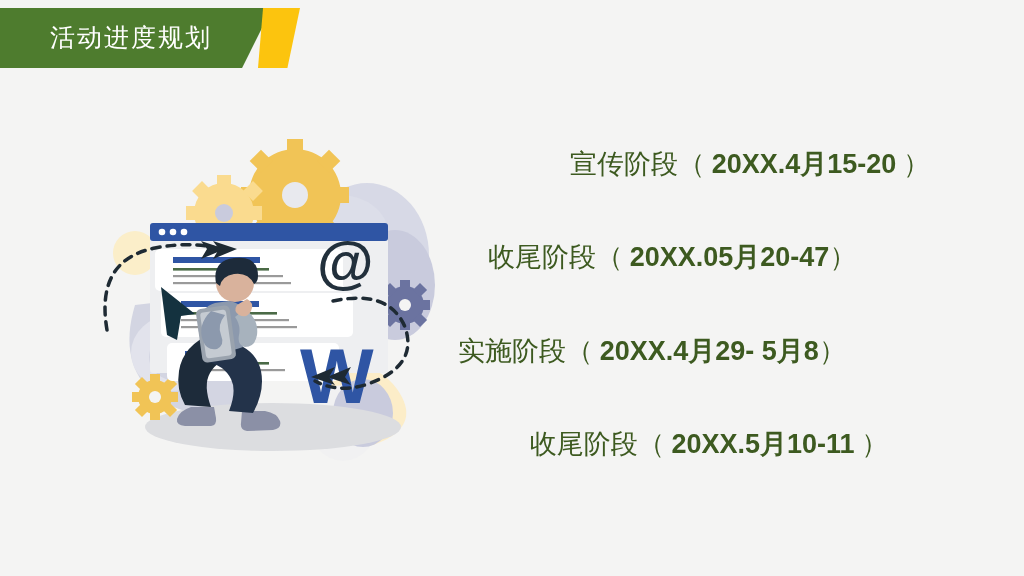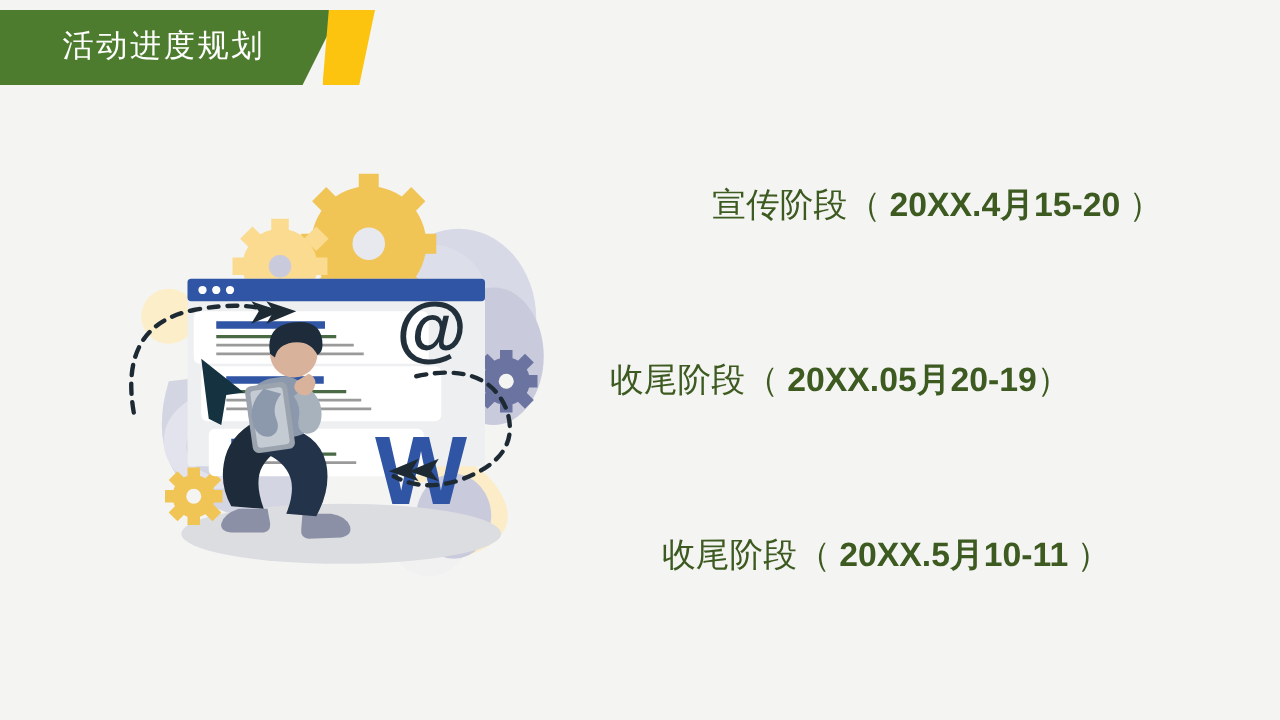--- a/index.html
+++ b/index.html
@@ -262,23 +262,26 @@
   </div>
 
   <div id="phase-list">
 
     <div class="phase-line pl-0">
       <span class="label">宣传阶段（ </span><span class="date">20XX.4月15-20</span><span class="label"> ）</span>
     </div>
 
 
     <div class="phase-line pl-2">
-      <span class="label">收尾阶段（ </span><span class="date">20XX.05月20-19</span><span class="label">）</span>
-    </div>
-
+      <span class="label">收尾阶段（ </span><span class="date">20XX.05月20-47</span><span class="label">）</span>
+    </div>
+
+    <div class="phase-line pl-3">
+      <span class="label">实施阶段（ </span><span class="date">20XX.4月29- 5月8</span><span class="label">）</span>
+    </div>
 
     <div class="phase-line pl-4">
       <span class="label">收尾阶段（ </span><span class="date">20XX.5月10-11</span><span class="label"> ）</span>
     </div>
 
   </div>
 
 </div>
 
 </body></html>

